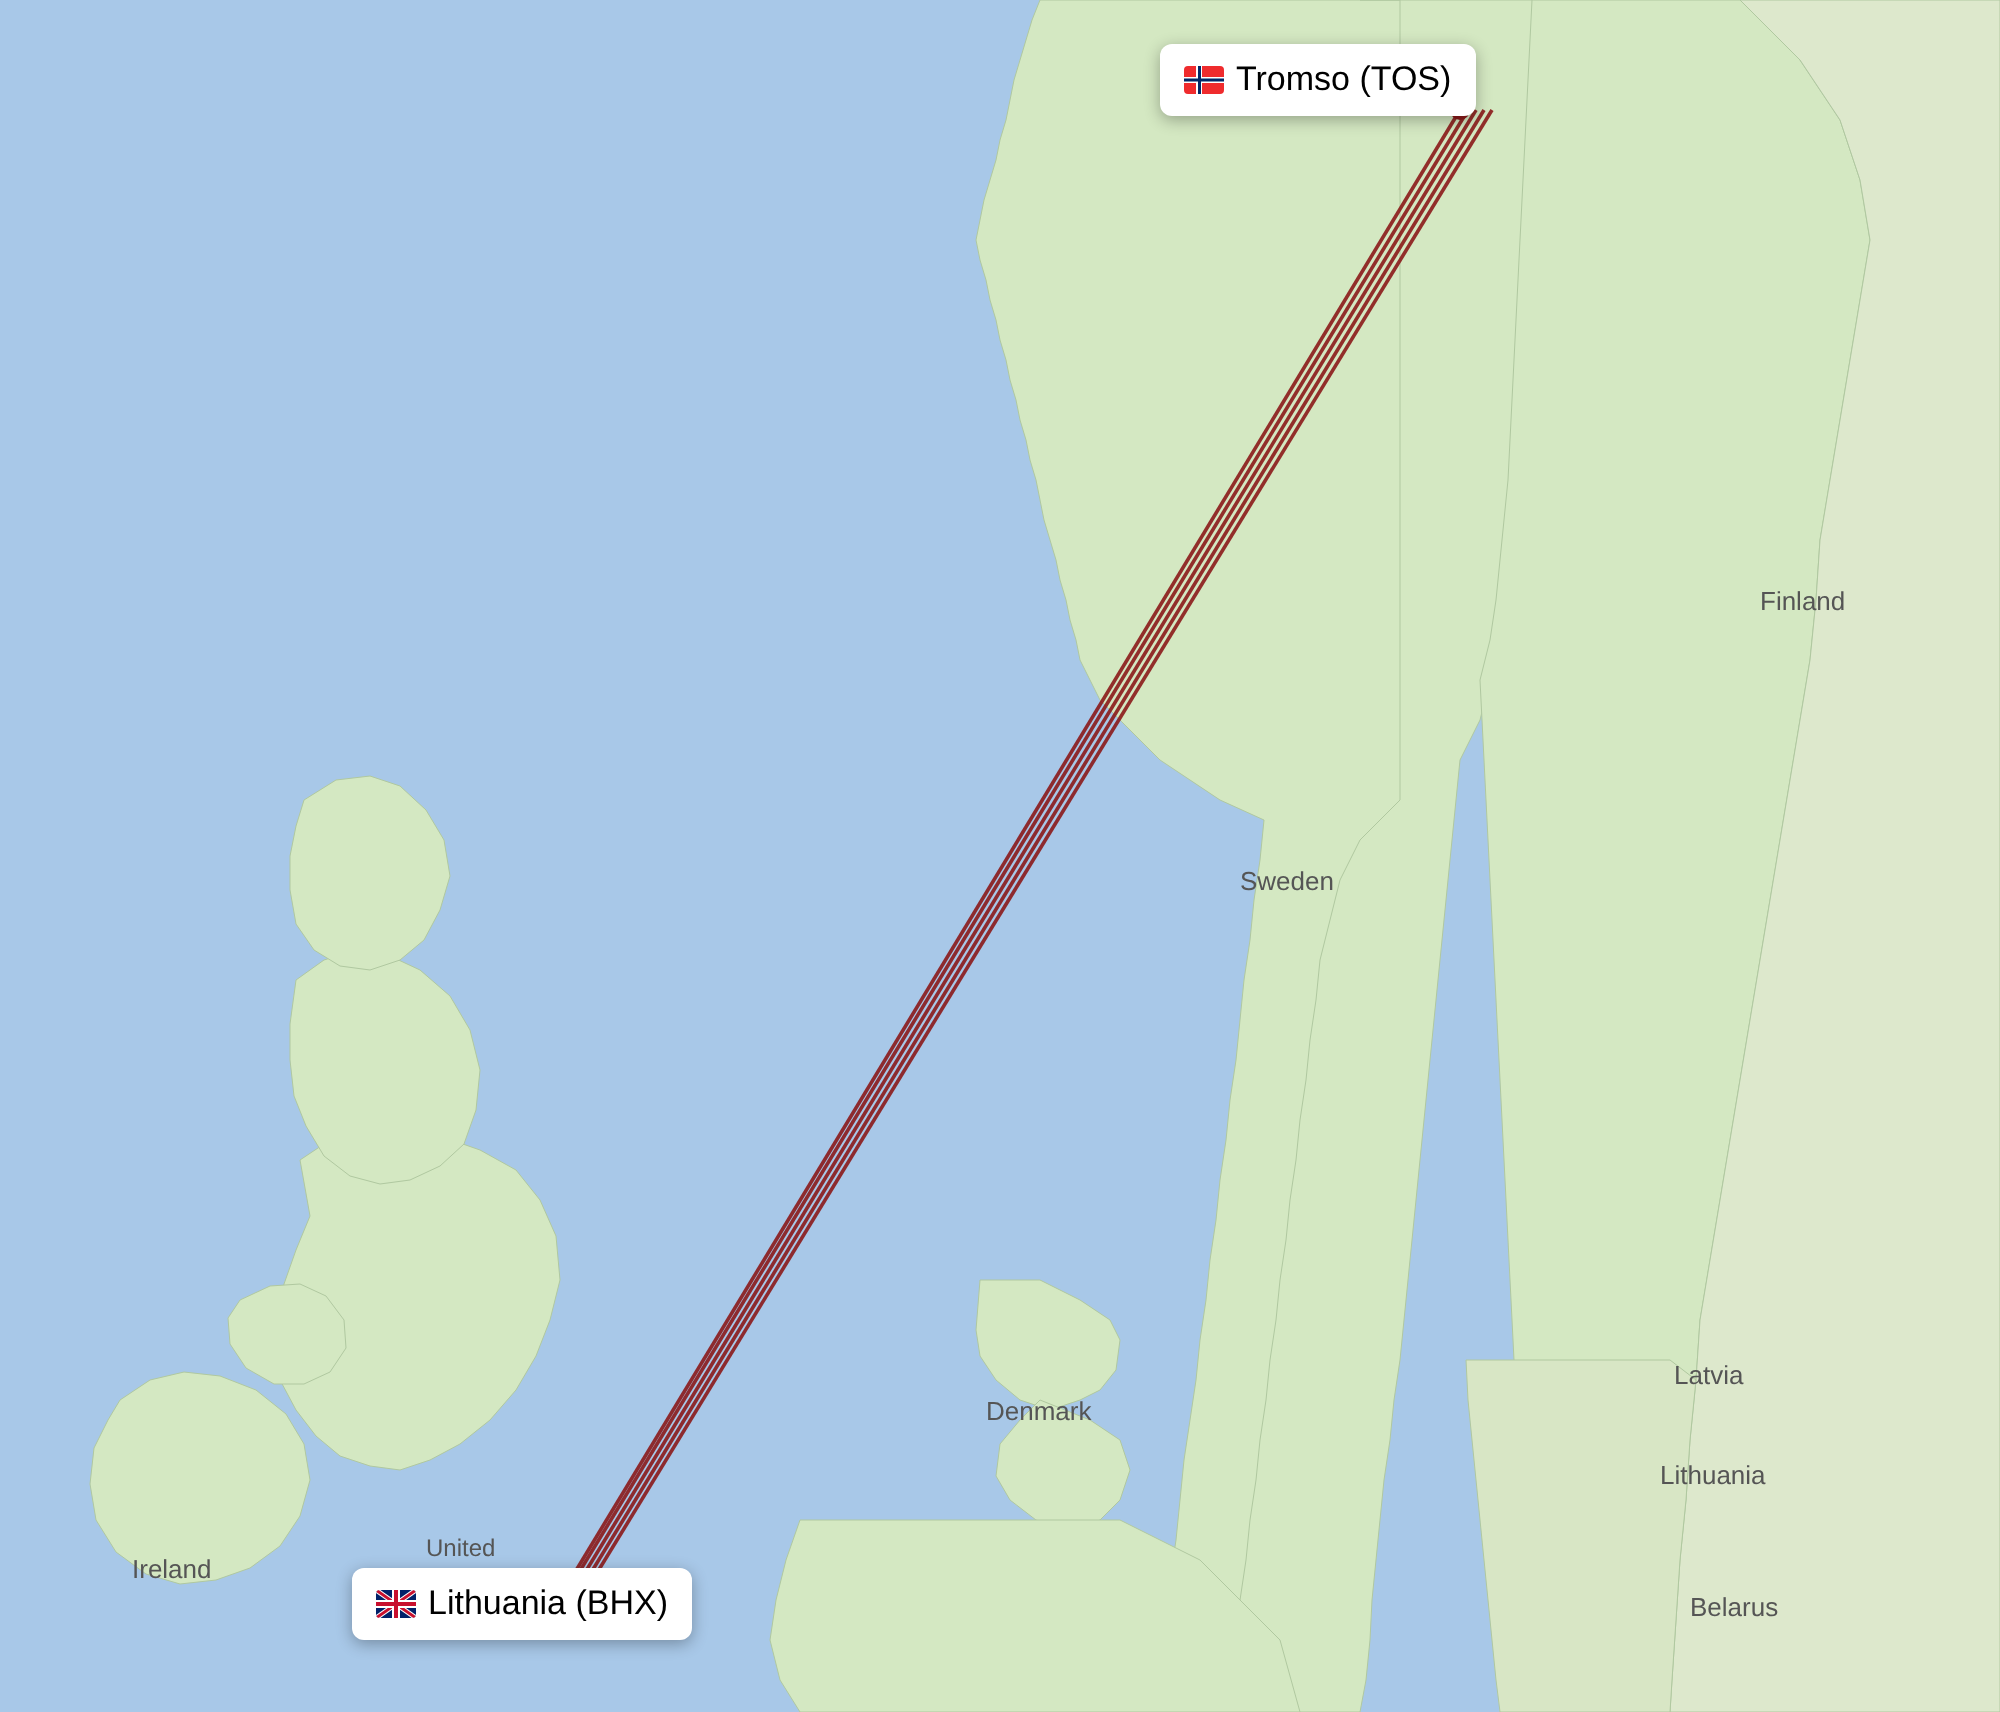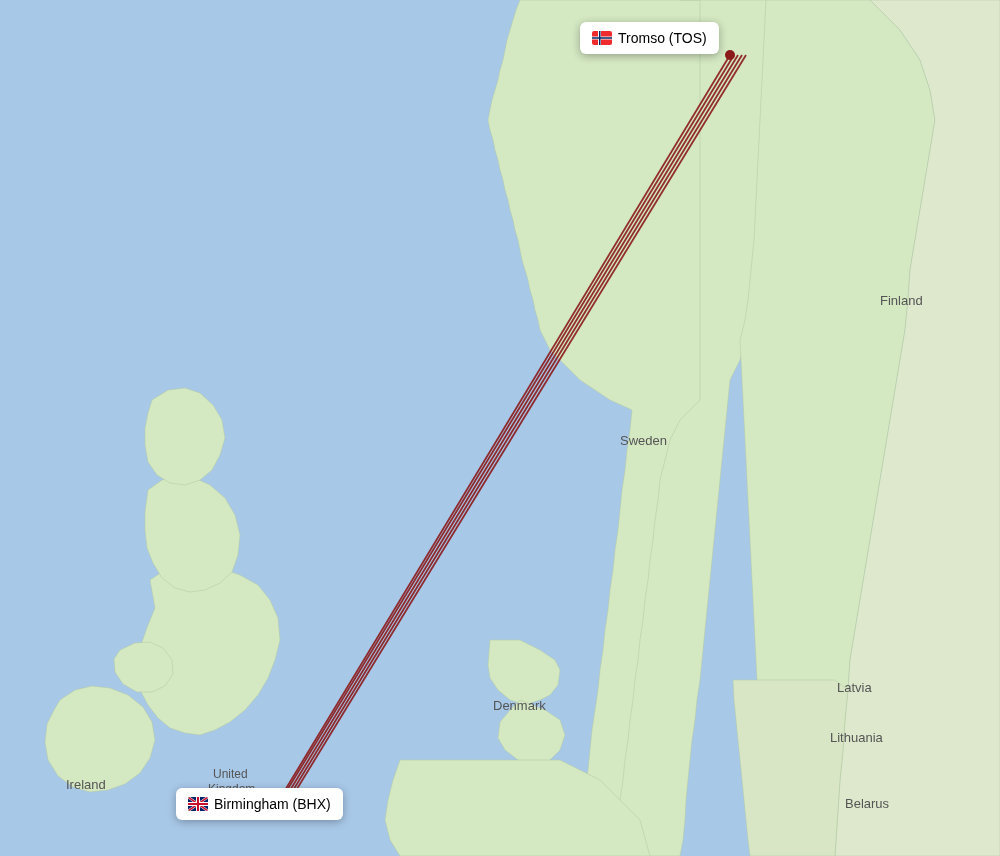--- a/index.html
+++ b/index.html
@@ -22,21 +22,21 @@
 
     .tooltip {
       position: absolute;
       background: white;
       border-radius: 6px;
       padding: 8px 12px;
       box-shadow: 0 2px 8px rgba(0,0,0,0.3);
       display: flex;
       align-items: center;
       gap: 6px;
-      font-size: 14px;
+      font-size: 17px;
       font-weight: 500;
       white-space: nowrap;
       z-index: 10;
     }
 
     .tooltip .flag {
       width: 20px;
       height: 14px;
       display: inline-flex;
       overflow: hidden;
@@ -204,15 +204,15 @@
         <line x1="0" y1="0" x2="20" y2="14" stroke="#C8102E" stroke-width="1.5"></line>
         <line x1="20" y1="0" x2="0" y2="14" stroke="#C8102E" stroke-width="1.5"></line>
 
         <rect x="8" y="0" width="4" height="14" fill="white"></rect>
         <rect x="0" y="5" width="20" height="4" fill="white"></rect>
 
         <rect x="9" y="0" width="2" height="14" fill="#C8102E"></rect>
         <rect x="0" y="6" width="20" height="2" fill="#C8102E"></rect>
       </svg>
     </span>
-    <span>Birmingham (BHX)</span>
+    <span>Lithuania (BHX)</span>
   </div>
 </div>
 
 </body></html>

